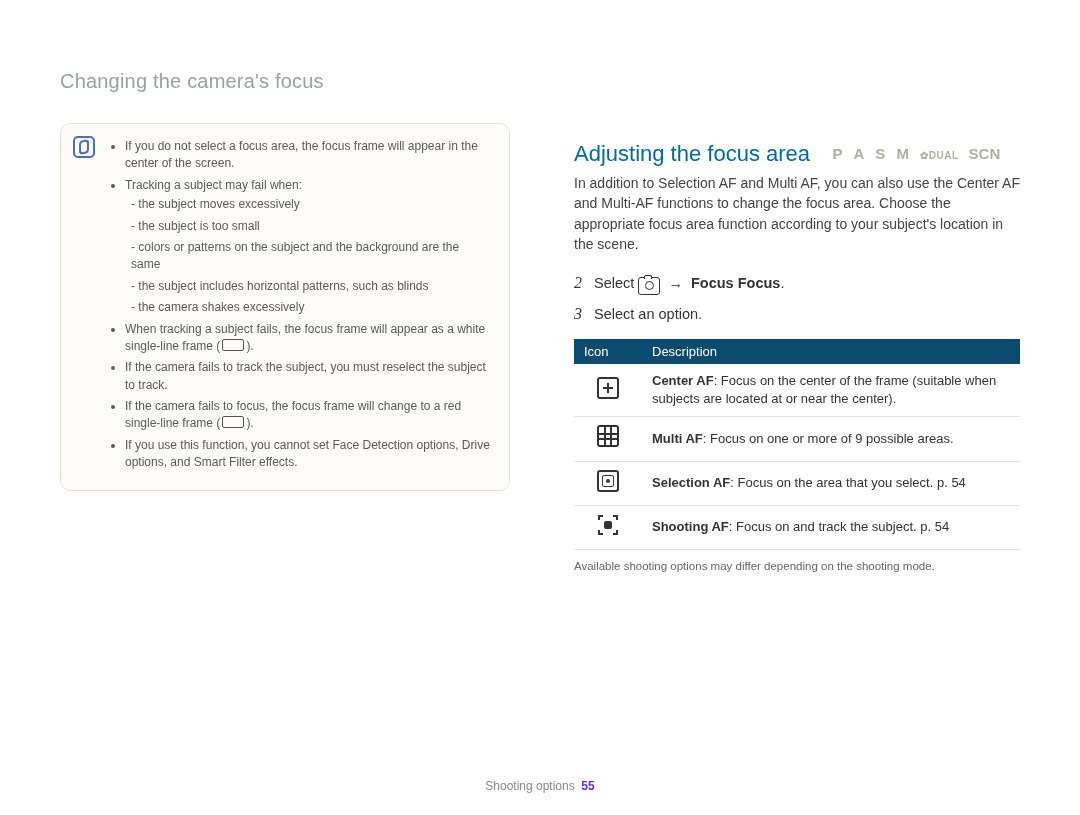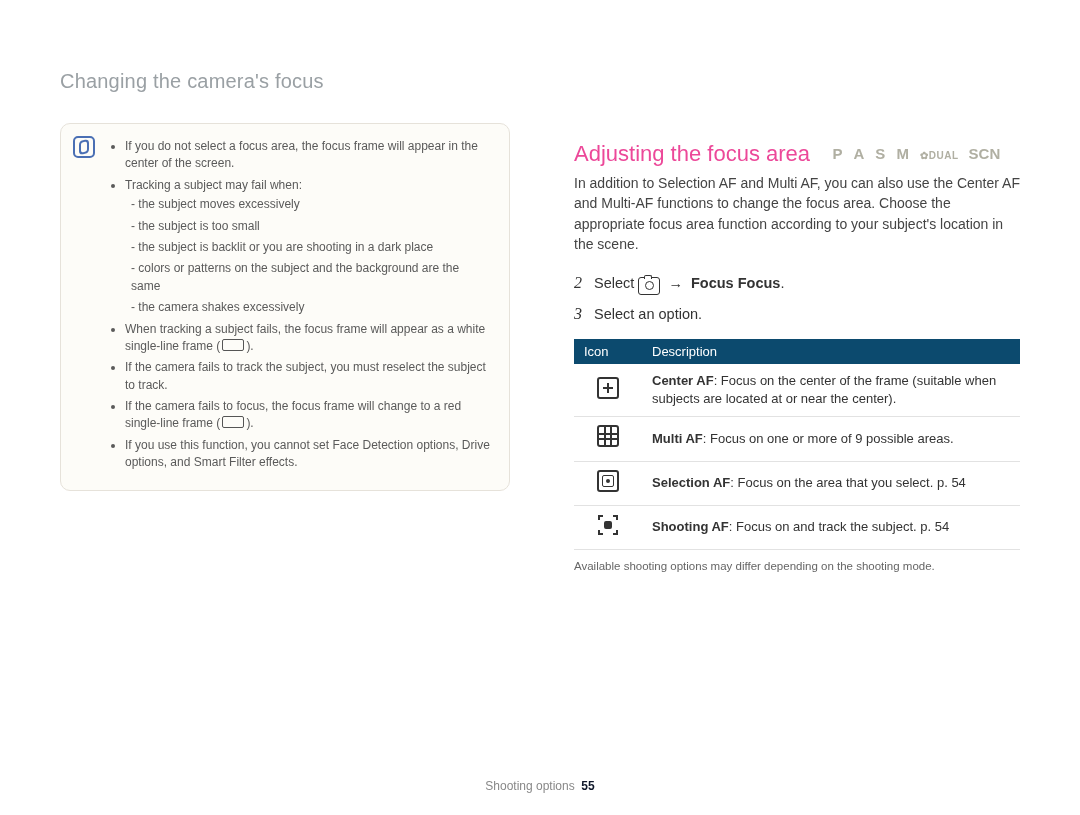--- a/index.html
+++ b/index.html
@@ -93,21 +93,21 @@
     vertical-align: -1px;
     margin: 0 2px;
   }
 
   
   .heading {
     margin-bottom: 6px;
   }
   .heading-title {
     font-size: 22px;
-    color: #ec4899;
+    color: #0369a1;
     font-weight: 400;
     margin-right: 18px;
   }
   .mode-icons {
     display: inline-flex;
     gap: 10px;
     align-items: baseline;
     color: #b0afa2;
     font-weight: 700;
     font-size: 15px;
@@ -254,21 +254,21 @@
   }
 
   .pagefoot {
     position: absolute;
     bottom: 22px;
     left: 0; right: 0;
     text-align: center;
     font-size: 12px;
     color: #888;
   }
-  .pagefoot .pg { color: #0f172a; font-weight: 600; }
+  .pagefoot .pg { color: #6d28d9; font-weight: 600; }
 </style>
 </head>
 <body>
 
 <div class="page">
 
   <div class="breadcrumb">Changing the camera's focus</div>
 
   <div class="columns">
 
@@ -277,22 +277,22 @@
         <div class="note-icon">
           <div class="note-icon-inner"></div>
         </div>
         <ul>
           <li>If you do not select a focus area, the focus frame will appear in the center of the screen.</li>
           <li>
             <span>Tracking a subject may fail when:</span>
             <ul>
               <li>the subject moves excessively</li>
               <li>the subject is too small</li>
-              <li>the subject is backlit or you are shooting in a dark place</li>
               <li>colors or patterns on the subject and the background are the same</li>
+              <li>the subject includes horizontal patterns, such as blinds</li>
               <li>the camera shakes excessively</li>
             </ul>
           </li>
           <li>
             When tracking a subject fails, the focus frame will appear as a white single-line frame (<span class="frame-rect"></span>).
           </li>
           <li>If the camera fails to track the subject, you must reselect the subject to track.</li>
           <li>
             If the camera fails to focus, the focus frame will change to a red single-line frame (<span class="frame-rect"></span>).
           </li>

